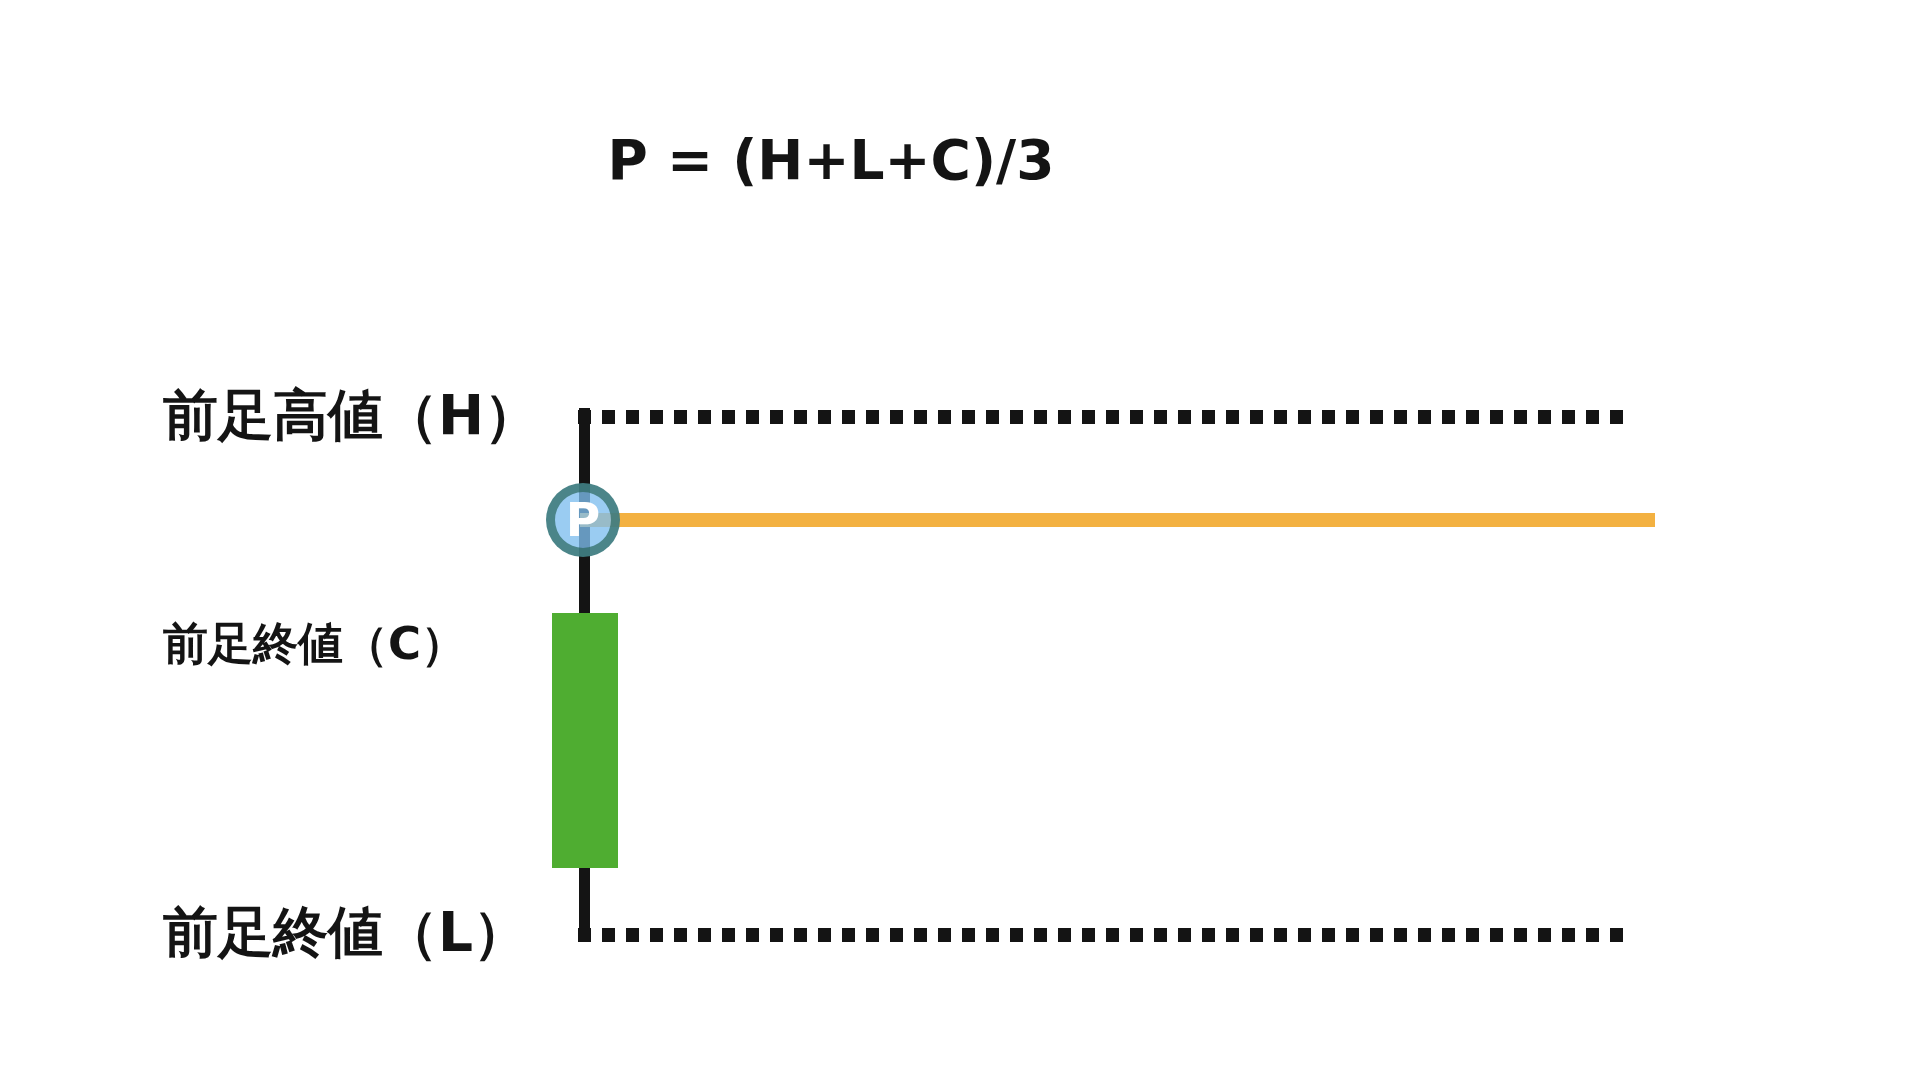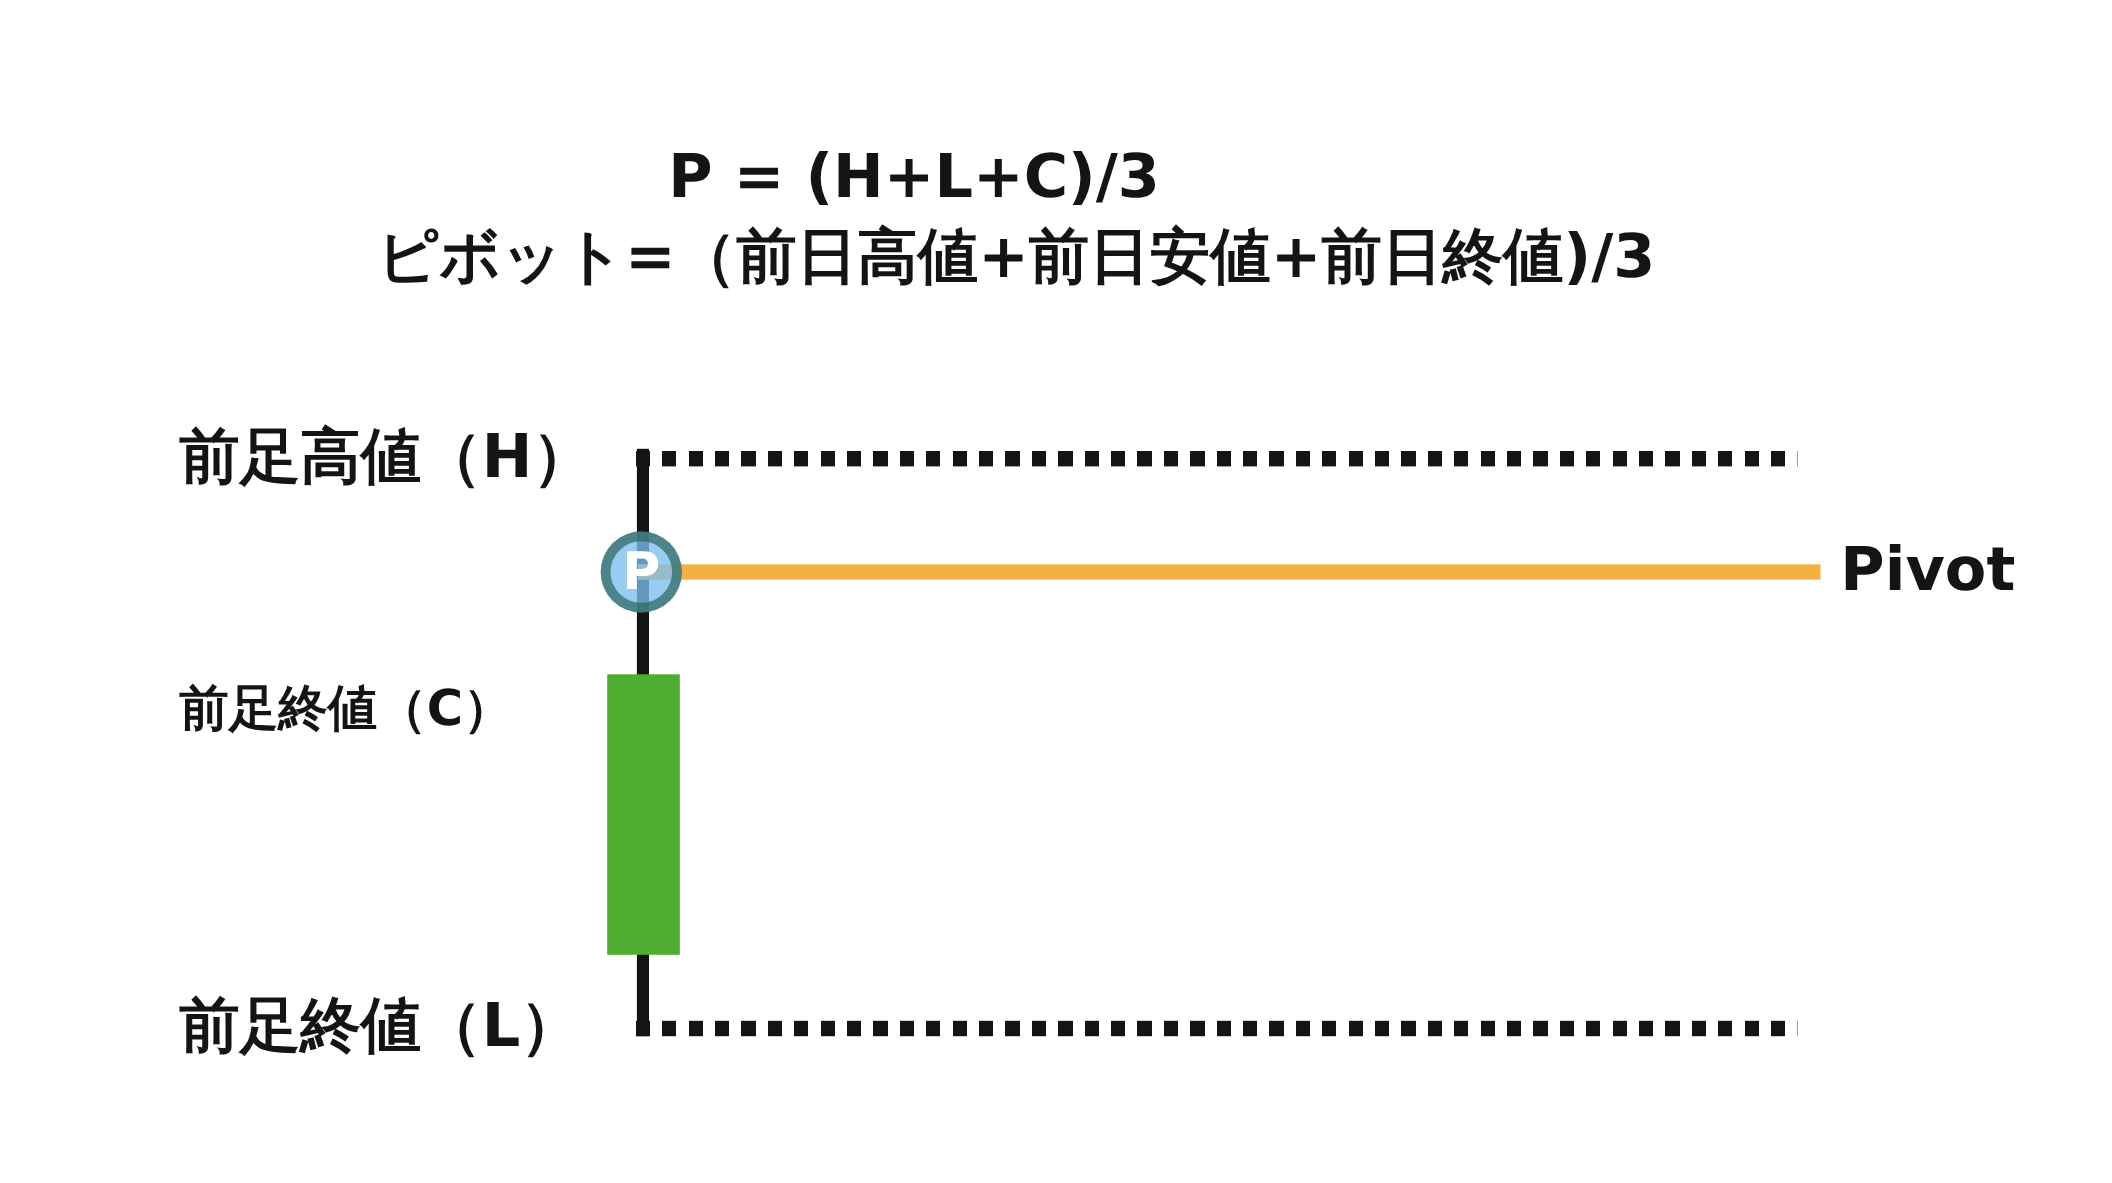--- a/index.html
+++ b/index.html
@@ -115,33 +115,31 @@
     left: 1673px;
     font-size: 55px;
   }
 </style>
 </head>
 <body>
 
 <div class="canvas">
 
   <div class="txt formula-en">P = (H+L+C)/3</div>
-  <div class="txt formula-jp">ピボット=（前日高値+前日安値+前日終値)/3</div>
 
   <div class="txt label-high">前足高値（H）</div>
   <div class="txt label-close">前足終値（C）</div>
   <div class="txt label-low">前足終値（L）</div>
 
   <div class="dotline dotline-high"></div>
   <div class="dotline dotline-low"></div>
 
   <div class="candle-wick"></div>
   <div class="candle-body"></div>
 
   <div class="pivot-line"></div>
 
   <div class="pivot-marker">
     <span class="pivot-marker-letter">P</span>
   </div>
 
-  <div class="txt label-pivot">Pivot</div>
 
 </div>
 
 </body></html>

